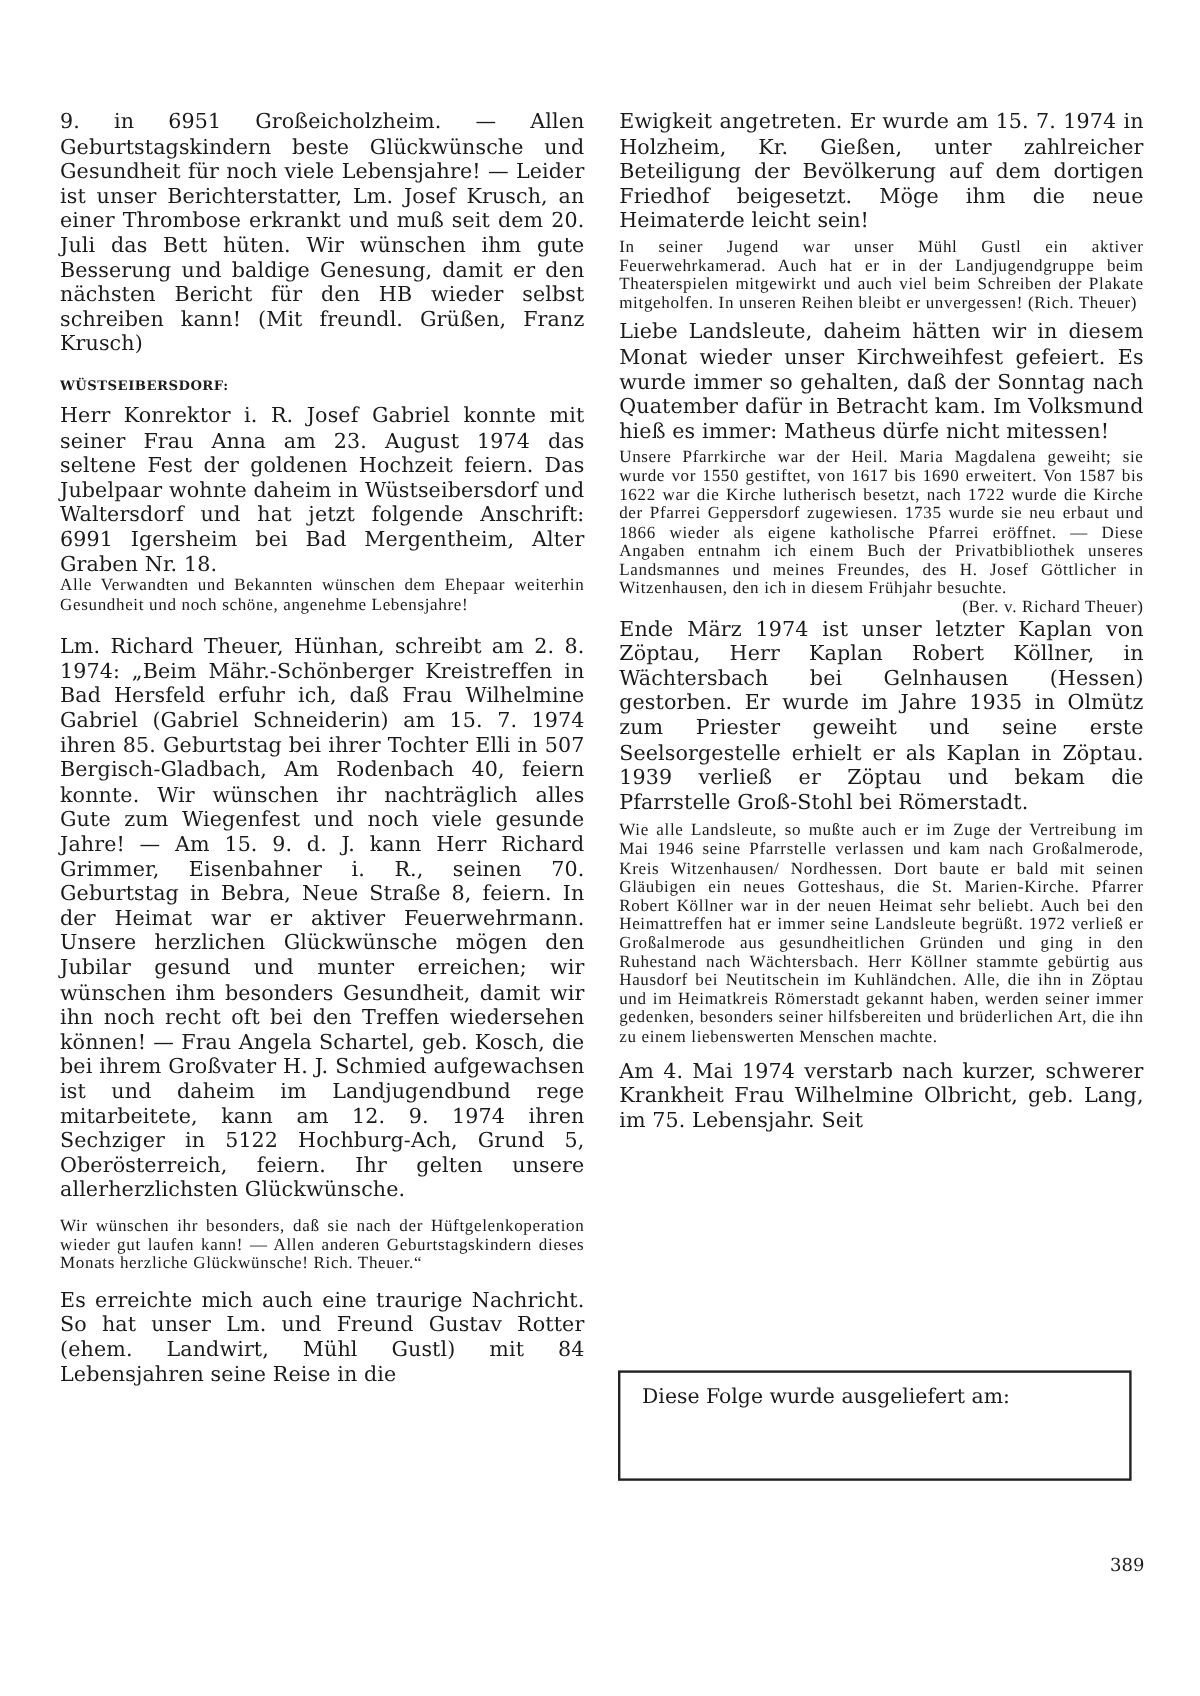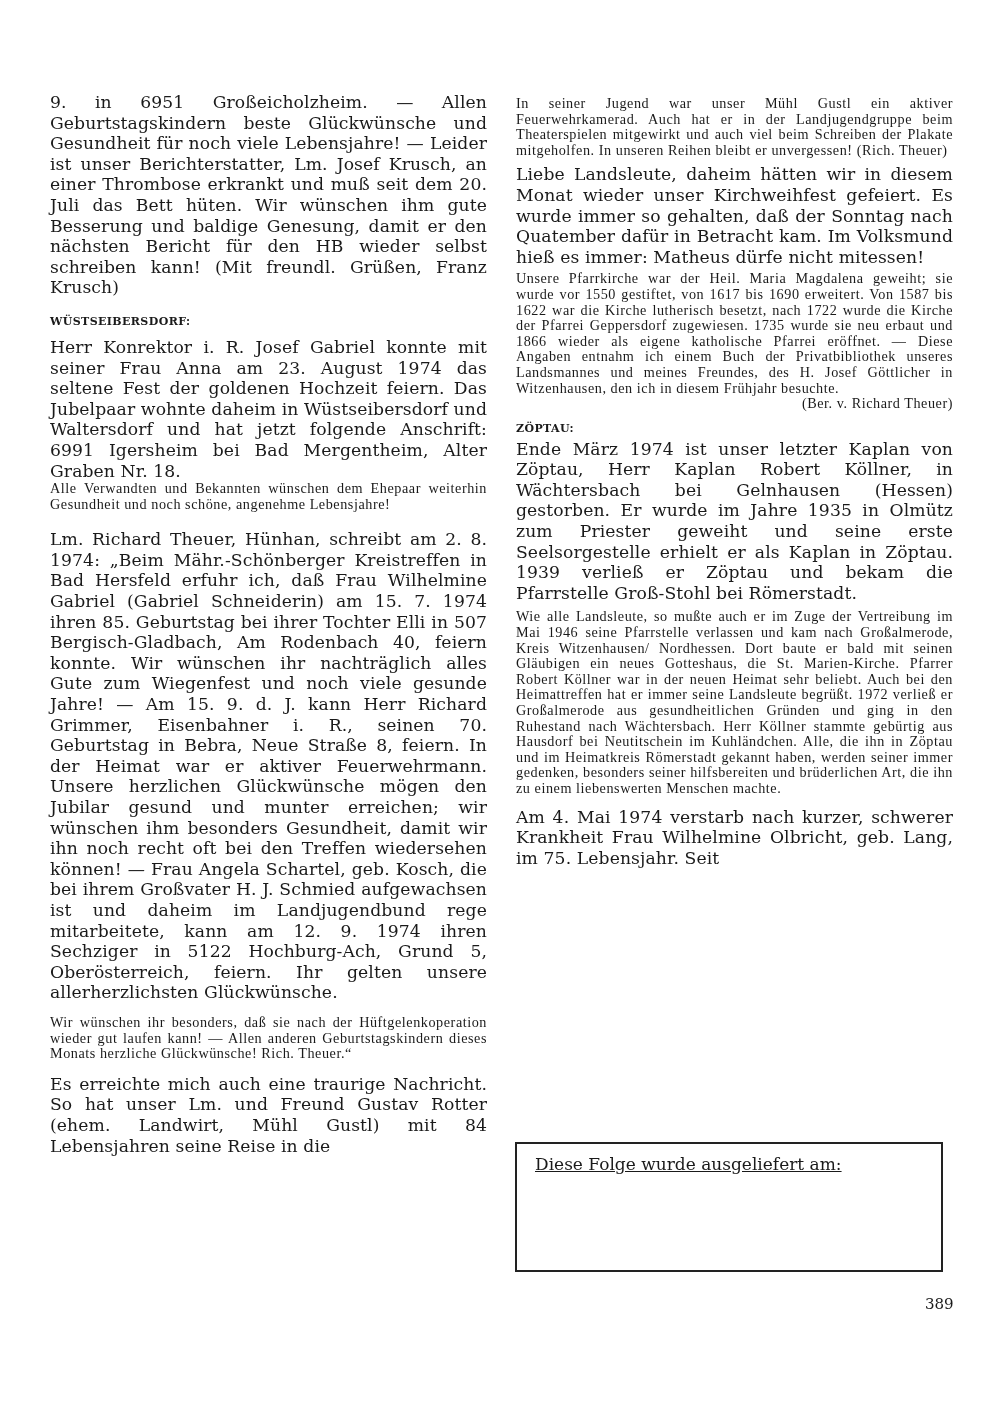--- a/index.html
+++ b/index.html
@@ -5,21 +5,21 @@
   html, body { margin: 0; padding: 0; background: #ffffff; }
   body { width: 1000px; height: 1413px; position: relative; overflow: hidden; color: #1a1a1a; }
   .col { position: absolute; top: 92px; width: 437px; }
   .col-left { left: 50px; }
   .col-right { left: 516px; }
   .p { font-family: "DejaVu Serif", serif; font-size: 17.2px; line-height: 20.6px; text-align: justify; margin: 0; letter-spacing: 0.1px; }
   .small { font-family: "Liberation Serif", serif; font-size: 14.2px; line-height: 15.6px; text-align: justify; margin: 0; font-weight: 500; letter-spacing: 0.55px; }
   .head { font-family: "DejaVu Serif", serif; font-weight: bold; font-size: 11px; margin: 0; letter-spacing: 0.4px; }
   b { font-weight: normal; }
   .right { text-align: right; }
-  .box { position: absolute; left: 515px; top: 1142px; width: 428px; height: 130px; border: 2px solid #222; box-sizing: border-box; padding: 10px 12px 0 18px; text-decoration: underline; }
+  .box { position: absolute; left: 515px; top: 1142px; width: 428px; height: 92px; border: 2px solid #222; box-sizing: border-box; padding: 10px 12px 0 18px; }
   .box .line { font-family: "DejaVu Serif", serif; font-size: 17px; line-height: 21px; text-align: justify; margin: 0; }
   .box .date { font-family: "Liberation Sans", sans-serif; font-weight: bold; font-size: 17px; text-align: center; margin: 2px 0 3px 0; }
   .pagenum { position: absolute; left: 925px; top: 1295px; font-family: "DejaVu Serif", serif; font-size: 15px; }
 </style>
 </head>
 <body>
 
 <div class="col col-left">
   <p class="p"><span>9. in 6951 Großeicholzheim. — Allen Geburtstagskindern beste Glückwünsche und Gesundheit für noch viele Lebensjahre! — Leider ist unser Berichterstatter, Lm. </span><b>Josef Krusch,</b><span> an einer Thrombose erkrankt und muß seit dem 20. Juli das Bett hüten. Wir wünschen ihm gute Besserung und baldige Genesung, damit er den nächsten Bericht für den HB wieder selbst schreiben kann! (Mit freundl. Grüßen, Franz Krusch)</span></p>
 
@@ -28,27 +28,27 @@
   <p class="p"><span>Herr Konrektor i. R. </span><b>Josef Gabriel</b><span> konnte mit seiner </span><b>Frau Anna</b><span> am 23. August 1974 das seltene Fest der goldenen Hochzeit feiern. Das Jubelpaar wohnte daheim in Wüstseibersdorf und Waltersdorf und hat jetzt folgende Anschrift: 6991 Igersheim bei Bad Mergentheim, Alter Graben Nr. 18.</span></p>
   <p class="small">Alle Verwandten und Bekannten wünschen dem Ehepaar weiterhin Gesundheit und noch schöne, angenehme Lebensjahre!</p>
 
   <p class="p" style="margin-top:17px;"><span>Lm. Richard Theuer, Hünhan, schreibt am 2. 8. 1974: „Beim Mähr.-Schönberger Kreistreffen in Bad Hersfeld erfuhr ich, daß Frau </span><b>Wilhelmine Gabriel</b><span> (Gabriel Schneiderin) am 15. 7. 1974 ihren 85. Geburtstag bei ihrer Tochter Elli in 507 Bergisch-Gladbach, Am Rodenbach 40, feiern konnte. Wir wünschen ihr nachträglich alles Gute zum Wiegenfest und noch viele gesunde Jahre! — Am 15. 9. d. J. kann Herr </span><b>Richard Grimmer,</b><span> Eisenbahner i. R., seinen 70. Geburtstag in Bebra, Neue Straße 8, feiern. In der Heimat war er aktiver Feuerwehrmann. Unsere herzlichen Glückwünsche mögen den Jubilar gesund und munter erreichen; wir wünschen ihm besonders Gesundheit, damit wir ihn noch recht oft bei den Treffen wiedersehen können! — Frau </span><b>Angela Schartel,</b><span> geb. Kosch, die bei ihrem Großvater H. J. Schmied aufgewachsen ist und daheim im Landjugendbund rege mitarbeitete, kann am 12. 9. 1974 ihren Sechziger in 5122 Hochburg-Ach, Grund 5, Oberösterreich, feiern. Ihr gelten unsere allerherzlichsten Glückwünsche.</span></p>
   <p class="small" style="margin-top:12px;">Wir wünschen ihr besonders, daß sie nach der Hüftgelenkoperation wieder gut laufen kann! — Allen anderen Geburtstagskindern dieses Monats herzliche Glückwünsche! Rich. Theuer.“</p>
 
   <p class="p" style="margin-top:12px;"><span>Es erreichte mich auch eine traurige Nachricht. So hat unser Lm. und Freund </span><b>Gustav Rotter</b><span> (ehem. Landwirt, Mühl Gustl) mit 84 Lebensjahren seine Reise in die</span></p>
 </div>
 
 <div class="col col-right">
+  <p class="p">Ewigkeit angetreten. Er wurde am 15. 7. 1974 in Holzheim, Kr. Gießen, unter zahlreicher Beteiligung der Bevölkerung auf dem dortigen Friedhof beigesetzt. Möge ihm die neue Heimaterde leicht sein!</p>
   <p class="small" style="margin-top:4px;">In seiner Jugend war unser Mühl Gustl ein aktiver Feuerwehrkamerad. Auch hat er in der Landjugendgruppe beim Theaterspielen mitgewirkt und auch viel beim Schreiben der Plakate mitgeholfen. In unseren Reihen bleibt er unvergessen! (Rich. Theuer)</p>
 
   <p class="p" style="margin-top:6px;"><span>Liebe Landsleute, daheim hätten wir in diesem Monat wieder unser </span><b>Kirchweihfest</b><span> gefeiert. Es wurde immer so gehalten, daß der Sonntag nach Quatember dafür in Betracht kam. Im Volksmund hieß es immer: Matheus dürfe nicht mitessen!</span></p>
   <p class="small" style="margin-top:4px;">Unsere Pfarrkirche war der Heil. Maria Magdalena geweiht; sie wurde vor 1550 gestiftet, von 1617 bis 1690 erweitert. Von 1587 bis 1622 war die Kirche lutherisch besetzt, nach 1722 wurde die Kirche der Pfarrei Geppersdorf zugewiesen. 1735 wurde sie neu erbaut und 1866 wieder als eigene katholische Pfarrei eröffnet. — Diese Angaben entnahm ich einem Buch der Privatbibliothek unseres Landsmannes und meines Freundes, des H. Josef Göttlicher in Witzenhausen, den ich in diesem Frühjahr besuchte.</p>
   <p class="small right">(Ber. v. Richard Theuer)</p>
 
-  <p class="head" style="margin-top:10px;margin-bottom:4px;">ZÖPTAU:</p>
   <p class="p"><span>Ende März 1974 ist unser letzter Kaplan von Zöptau, Herr Kaplan </span><b>Robert Köllner,</b><span> in Wächtersbach bei Gelnhausen (Hessen) gestorben. Er wurde im Jahre 1935 in Olmütz zum Priester geweiht und seine erste Seelsorgestelle erhielt er als Kaplan in Zöptau. 1939 verließ er Zöptau und bekam die Pfarrstelle Groß-Stohl bei Römerstadt.</span></p>
   <p class="small" style="margin-top:6px;">Wie alle Landsleute, so mußte auch er im Zuge der Vertreibung im Mai 1946 seine Pfarrstelle verlassen und kam nach Großalmerode, Kreis Witzenhausen/ Nordhessen. Dort baute er bald mit seinen Gläubigen ein neues Gotteshaus, die St. Marien-Kirche. Pfarrer Robert Köllner war in der neuen Heimat sehr beliebt. Auch bei den Heimattreffen hat er immer seine Landsleute begrüßt. 1972 verließ er Großalmerode aus gesundheitlichen Gründen und ging in den Ruhestand nach Wächtersbach. Herr Köllner stammte gebürtig aus Hausdorf bei Neutitschein im Kuhländchen. Alle, die ihn in Zöptau und im Heimatkreis Römerstadt gekannt haben, werden seiner immer gedenken, besonders seiner hilfsbereiten und brüderlichen Art, die ihn zu einem liebenswerten Menschen machte.</p>
 
   <p class="p" style="margin-top:10px;"><span>Am 4. Mai 1974 verstarb nach kurzer, schwerer Krankheit Frau </span><b>Wilhelmine Olbricht,</b><span> geb. Lang, im 75. Lebensjahr. Seit</span></p>
 </div>
 
 <div class="box">
   <p class="line">Diese Folge wurde ausgeliefert am:</p>
 </div>
 

